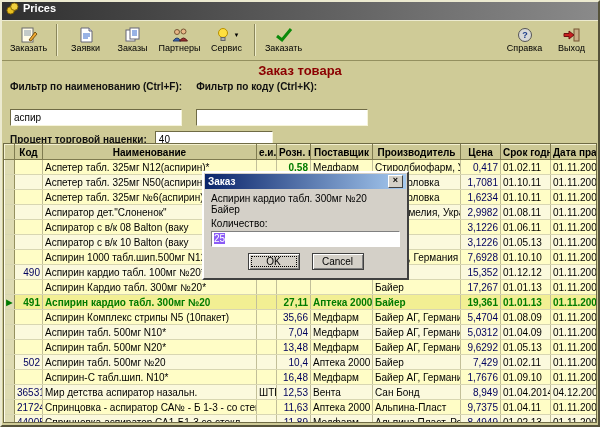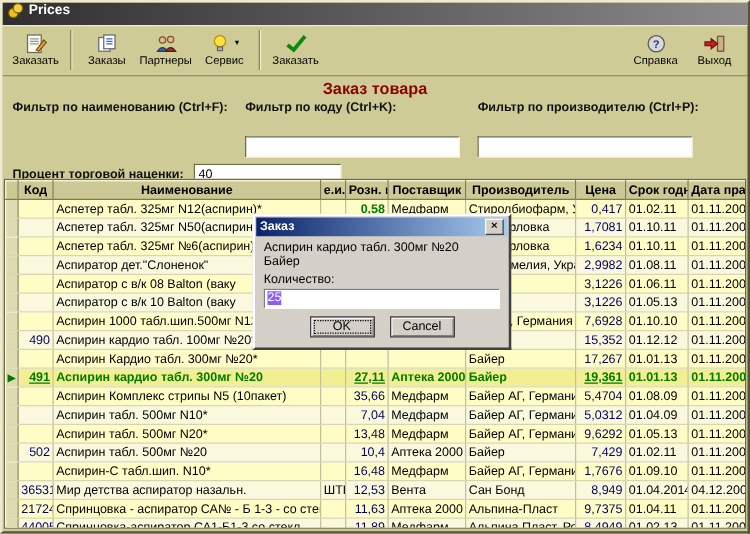--- a/index.html
+++ b/index.html
@@ -38,21 +38,21 @@
   table{border-collapse:collapse;table-layout:fixed;width:594px;}
   th{background:#cdc996;border:1px solid;border-color:#f4f1d0 #7f7b50 #7f7b50 #f4f1d0;
     font-size:10px;font-weight:bold;height:14px;padding:0 2px;white-space:nowrap;overflow:hidden;color:#000;margin-top:48px;}
   td{border-right:1px solid #c2bf99;border-bottom:1px solid #d8d6b2;font-size:10px;height:14px;
     padding:0 2px;white-space:nowrap;overflow:hidden;color:#000;}
   tbody tr{background:#fffdc6;}
   tbody tr:nth-child(even){background:#fbf9dd;}
   tbody tr.hl{background:#f2ef93;}
   tr.green td{color:#007a00;font-weight:bold;}
   td.num{text-align:right;color:#00005e;}
-  tr.green td.num{color:#007a00;text-decoration:underline;}
+  tr.green td.num{color:#007a00;}
   td.greentxt{color:#007a00;font-weight:bold;}
   td.gut{background:#dedbb2;border-right:1px solid #94905f;text-align:center;font-size:8px;color:#000;padding:0;}
   
   .dialog{position:absolute;left:200px;top:169px;width:207px;height:109px;background:#d4d0c8;
     border:2px solid;border-color:#ffffff #404040 #404040 #ffffff;box-sizing:border-box;z-index:10;}
   .dialog-titlebar{height:15px;margin:1px;background:linear-gradient(90deg,#0a246a,#a6caf0);
     color:#fff;font-size:10px;font-weight:bold;display:flex;align-items:center;padding:0 3px;}
   .dlg-close{margin-left:auto;width:13px;height:11px;background:#d4d0c8;color:#000;
     border:1px solid;border-color:#fff #404040 #404040 #fff;font-size:9px;line-height:9px;
     text-align:center;font-weight:bold;}
@@ -93,20 +93,32 @@
             <line x1="4" y1="8" x2="11" y2="8" stroke="#8899aa"></line>
             <path d="M9 13 L15 5 L17 7 L11 14 Z" fill="#f0a830" stroke="#7a5510"></path>
           </svg>
       </span>
       <span class="tlabel">Заказать</span>
     </div>
     <div class="tsep"></div>
     <div class="tbtn">
       <span class="irow">
         <svg viewBox="0 0 18 16">
+            <path d="M4 1 h8 l3 3 v11 h-11 z" fill="#fff" stroke="#666677"></path>
+            <path d="M12 1 v3 h3" fill="#dde" stroke="#666677"></path>
+            <line x1="6" y1="7" x2="13" y2="7" stroke="#3366cc"></line>
+            <line x1="6" y1="9" x2="13" y2="9" stroke="#3366cc"></line>
+            <line x1="6" y1="11" x2="11" y2="11" stroke="#3366cc"></line>
+          </svg>
+      </span>
+      <span class="tlabel">Заявки</span>
+    </div>
+    <div class="tbtn">
+      <span class="irow">
+        <svg viewBox="0 0 18 16">
             <rect x="2" y="3" width="9" height="11" fill="#fff" stroke="#666677"></rect>
             <rect x="6" y="1" width="9" height="11" fill="#fff" stroke="#666677"></rect>
             <line x1="8" y1="4" x2="13" y2="4" stroke="#3366cc"></line>
             <line x1="8" y1="6" x2="13" y2="6" stroke="#3366cc"></line>
             <line x1="8" y1="8" x2="13" y2="8" stroke="#3366cc"></line>
           </svg>
       </span>
       <span class="tlabel">Заказы</span>
     </div>
     <div class="tbtn">
@@ -160,27 +172,24 @@
       </span>
       <span class="tlabel">Выход</span>
     </div>
   </div>
 
   <div class="header-band">Заказ товара</div>
 
   <div class="filters">
     <div class="filter">
       <label>Фильтр по наименованию (Ctrl+F):</label>
+      <input class="tinput" value="аспир" style="">
     </div>
     <div class="filter">
       <label>Фильтр по коду (Ctrl+K):</label>
-      <input class="tinput" value="" style="">
-    </div>
-    <div class="filter">
-      <label>Фильтр по производителю (Ctrl+P):</label>
       <input class="tinput" value="" style="">
     </div>
   </div>
 
   <div class="markup-row">
     <span>Процент торговой наценки:</span>
     <input class="tinput" value="40" style="">
   </div>
 
   <div class="fullname-row">

